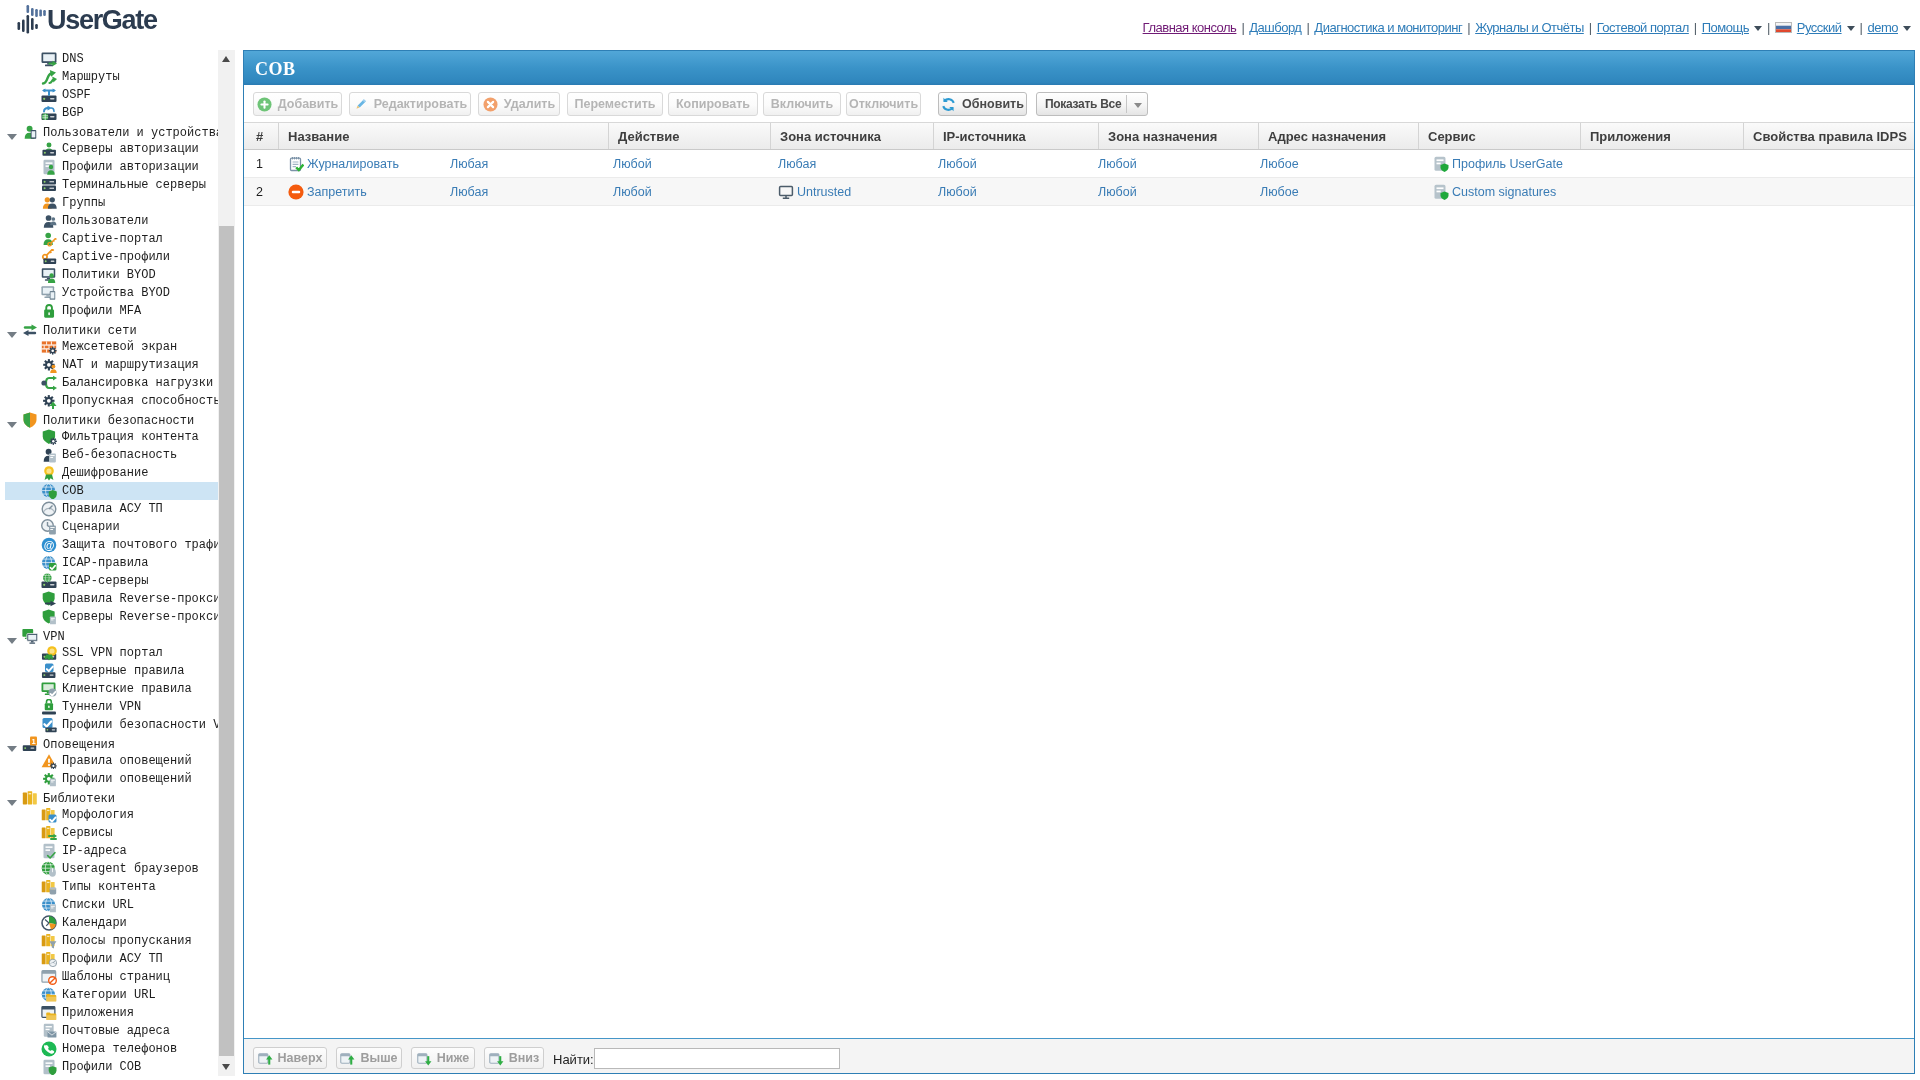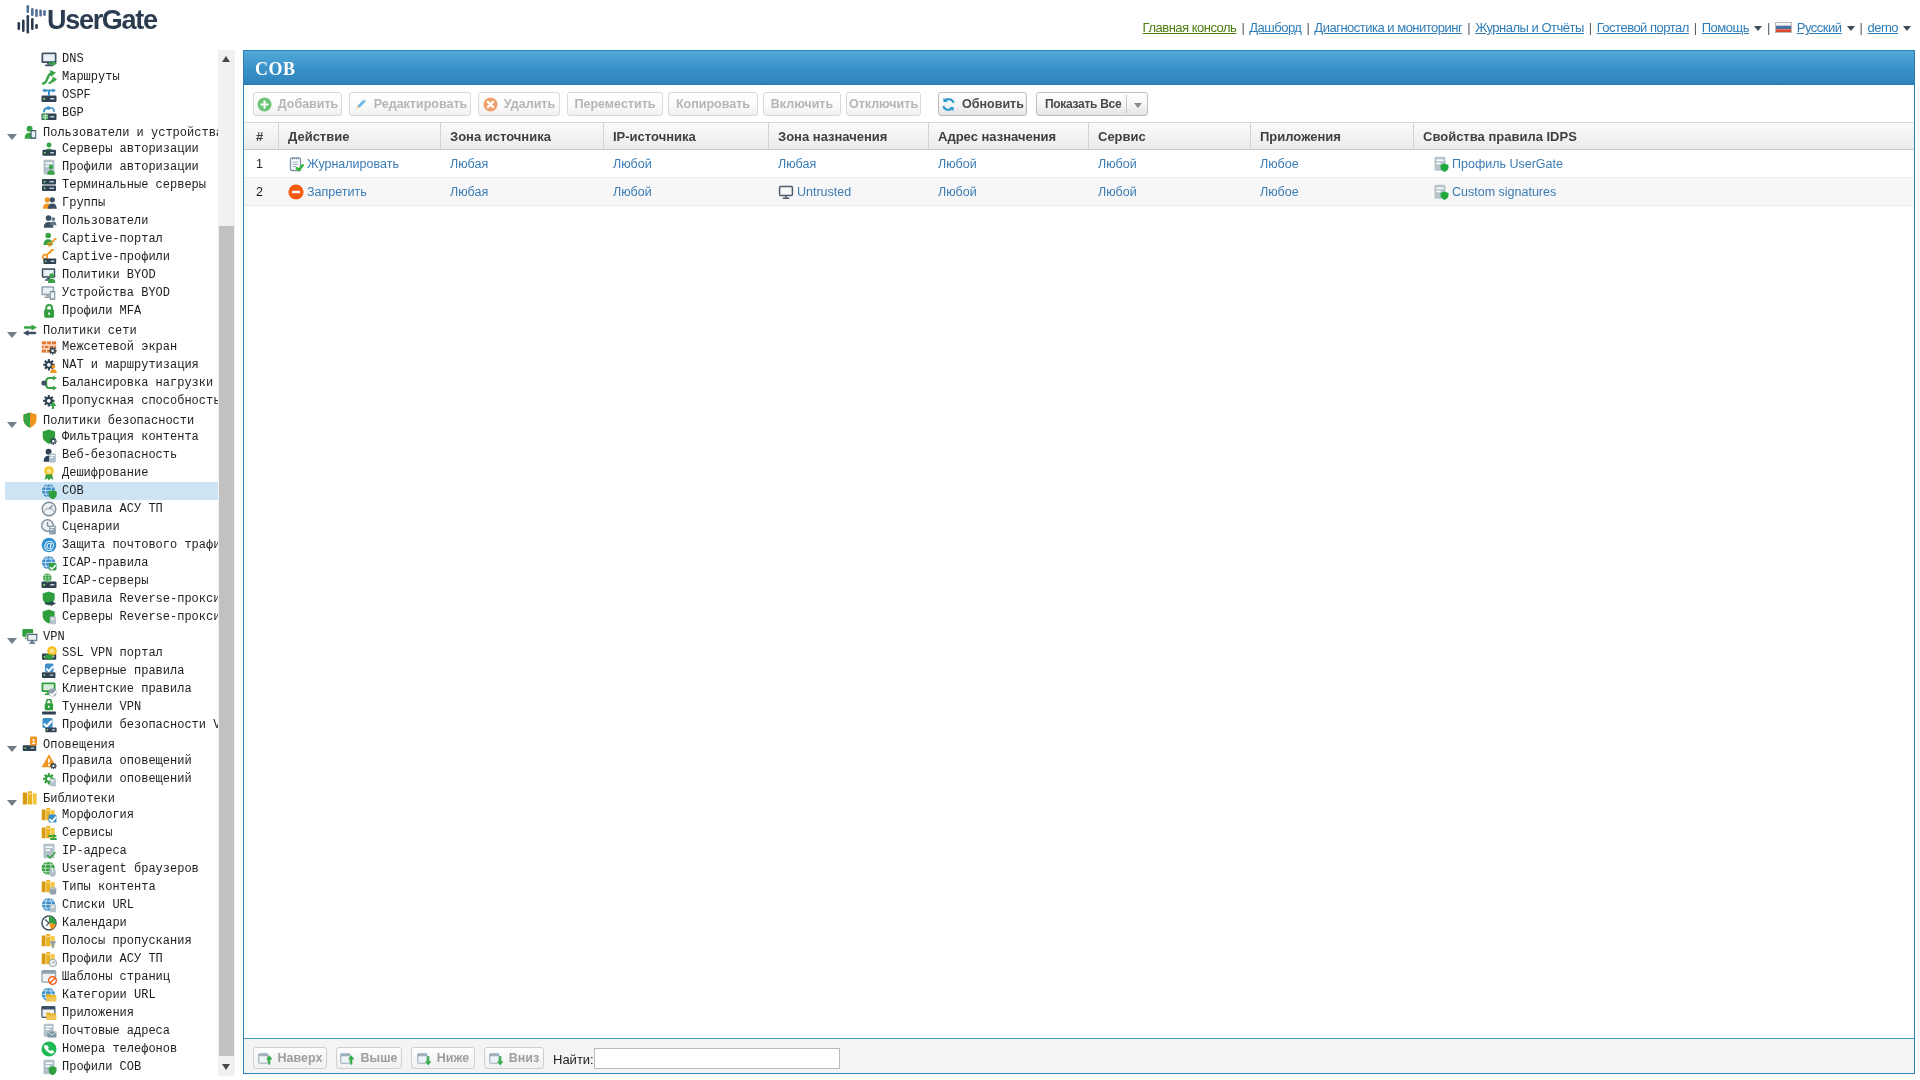--- a/index.html
+++ b/index.html
@@ -7,21 +7,21 @@
 .bic { width:15px; height:15px; }
 .tic { width:16px; height:16px; }
 .wic { width:15px; height:15px; }
 
 
 #logo { position:absolute; left:0; top:0; width:240px; height:46px; }
 #logosvg { position:absolute; left:0; top:0; }
 #logotext { position:absolute; left:47px; top:5px; font-size:27px; font-weight:bold; color:#2c3c50; letter-spacing:-1.3px; }
 #nav { position:absolute; top:20px; right:9px; font-size:13px; letter-spacing:-0.5px; color:#8a959d; white-space:nowrap; }
 #nav a { color:#2e7cb8; text-decoration:underline; }
-#nav a.dis { color:#4d7c0f; }
+#nav a.dis { color:#701a75; }
 #nav .sep { color:#55606a; margin:0 5px; text-decoration:none; }
 .caret { display:inline-block; width:0; height:0; border-left:4px solid transparent; border-right:4px solid transparent; border-top:5px solid #3e4d5a; margin-left:5px; vertical-align:middle; }
 #flag { display:inline-block; width:17px; height:11px; vertical-align:-1px; margin-right:5px; position:relative; }
 
 
 #sidebar { position:absolute; left:0; top:50px; width:218px; height:1026px; }
 .ti { height:18px; display:flex; align-items:center; font-size:12px; color:#1d1d1d; white-space:nowrap; }
 .ti .tl { margin-left:5px;font-family:Liberation Mono, monospace; }
 .t0 { padding-left:7px;align-items:flex-end; }
 .t0 .tri9 { width:0; height:0; border-left:5px solid transparent; border-right:5px solid transparent; border-top:6px solid #747d85; margin-right:5px; }
@@ -885,20 +885,21 @@
     <div class="btn en" style="left:694px;width:89px;"><svg class="bic" viewBox="0 0 16 16">
           <path d="M13.6 6.2 A5.8 5.8 0 0 0 3.6 4.4" fill="none" stroke="#2c9ad2" stroke-width="2.2"></path>
           <path d="M2.6 0.8 v4.6 h4.6 z" fill="#2c9ad2"></path>
           <path d="M2.4 9.8 A5.8 5.8 0 0 0 12.4 11.6" fill="none" stroke="#2c9ad2" stroke-width="2.2"></path>
           <path d="M13.4 15.2 v-4.6 h-4.6 z" fill="#2c9ad2"></path>
         </svg>Обновить</div>
     <div class="btn en" style="left:792px;width:112px;justify-content:flex-start;padding-left:8px;gap:0;font-size:12px;letter-spacing:-0.3px;">Показать Все<span style="position:absolute;right:20px;top:2px;bottom:2px;border-left:1px solid #c6c6c6;"></span><span class="caret" style="border-top-color:#8a8a8a;position:absolute;right:5px;top:10px;margin:0;"></span></div>
   </div>
   <div id="thead">
     <div class="c c0">#</div>
+      <div class="c c1">Название</div>
       <div class="c c2">Действие</div>
       <div class="c c3">Зона источника</div>
       <div class="c c4">IP-источника</div>
       <div class="c c5">Зона назначения</div>
       <div class="c c6">Адрес назначения</div>
       <div class="c c7">Сервис</div>
       <div class="c c8">Приложения</div>
       <div class="c c9">Свойства правила IDPS</div>
   </div>
   <div class="trow">

